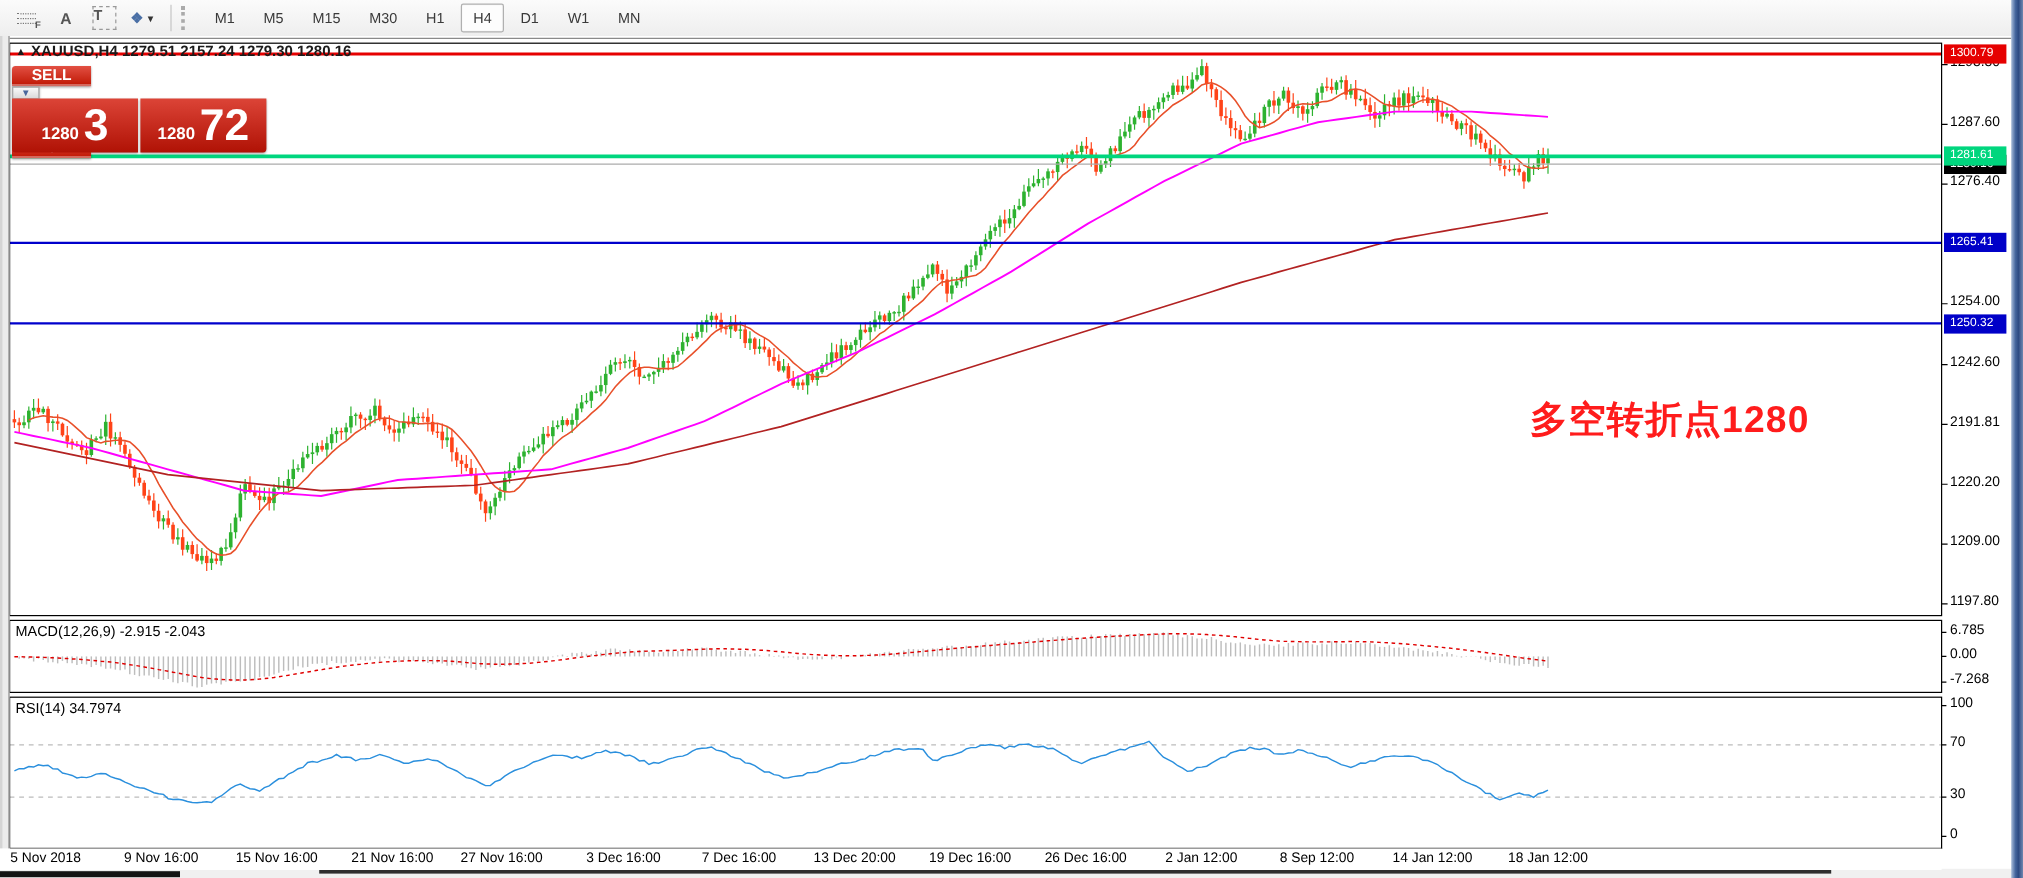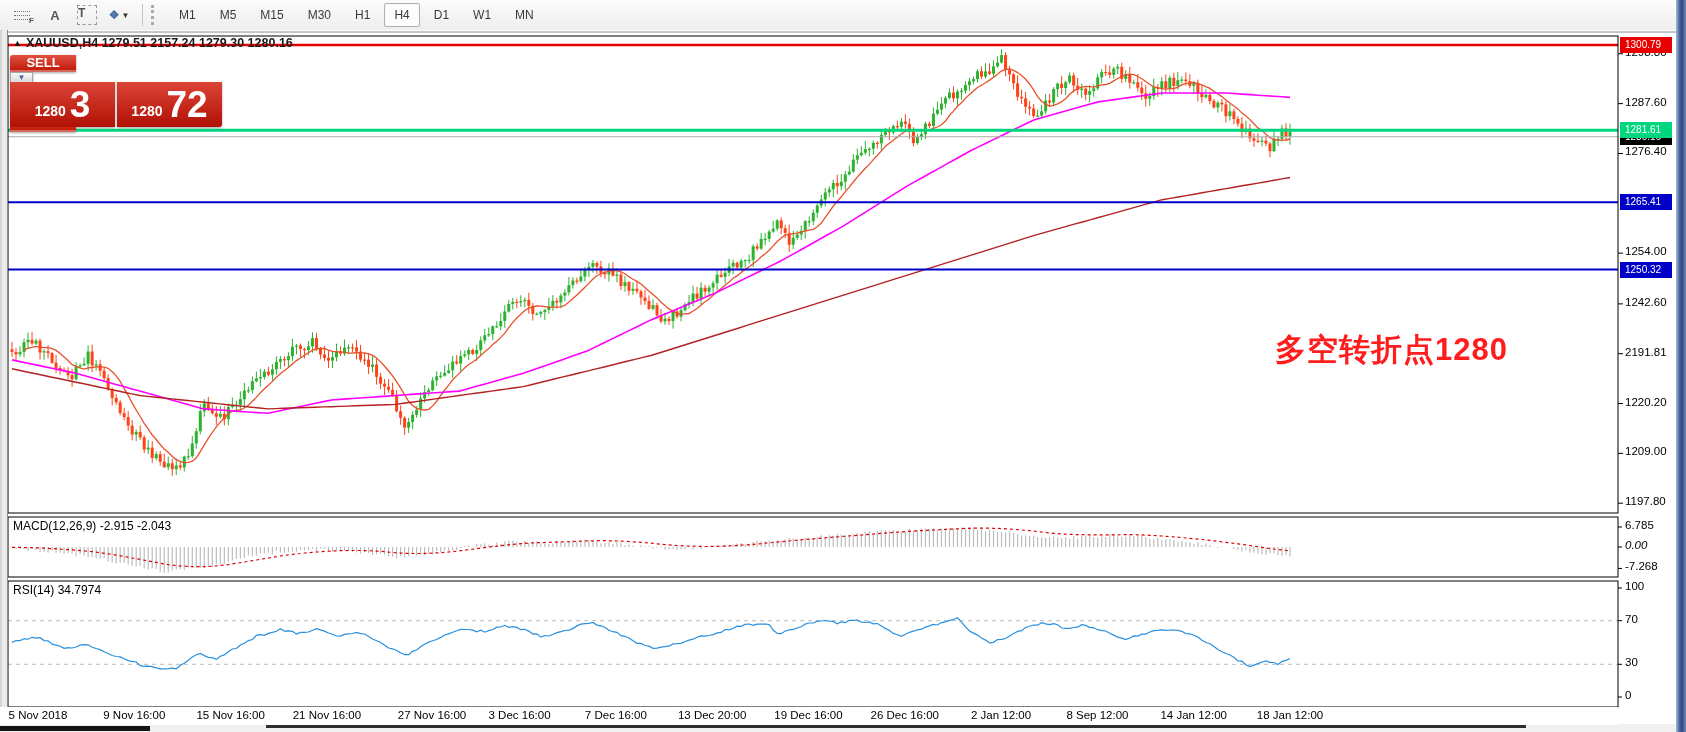--- a/index.html
+++ b/index.html
@@ -1159,38 +1159,38 @@
         <div class="tick-label" style="top: 15.7985px;">1298.80</div>
         <div class="tick-label" style="top: 65.6343px;">1287.60</div>
         <div class="tick-label" style="top: 115.47px;">1276.40</div>
         <div class="tick-label" style="top: 215.142px;">1254.00</div>
         <div class="tick-label" style="top: 265.868px;">1242.60</div>
         <div class="tick-label" style="top: 315.703px;">2191.81</div>
         <div class="tick-label" style="top: 365.539px;">1220.20</div>
         <div class="tick-label" style="top: 415.375px;">1209.00</div>
         <div class="tick-label" style="top: 465.211px;">1197.80</div>
         <div class="tick-label" style="top: 488.984px;">6.785</div>
-        <div class="tick-label" style="top: 509px; font-style: italic;">0.00</div>
+        <div class="tick-label" style="top: 509px;">0.00</div>
         <div class="tick-label" style="top: 530.441px;">-7.268</div>
         <div class="tick-label" style="top: 550px;">100</div>
         <div class="tick-label" style="top: 582.7px;">70</div>
         <div class="tick-label" style="top: 626.3px;">30</div>
         <div class="tick-label" style="top: 659px;">0</div>
         <div class="badge" style="top: 6.94375px; background: rgb(230, 0, 0);">1300.79</div>
         <div class="badge" style="top: 164.372px; background: rgb(0, 0, 200);">1265.41</div>
         <div class="badge" style="top: 231.516px; background: rgb(0, 0, 200);">1250.32</div>
         <div class="badge" style="top: 98.7396px; background: rgb(0, 0, 0);">1280.16</div>
         <div class="badge" style="top: 92.2876px; background: rgb(0, 214, 126);">1281.61</div>
       </div>
     <div id="time-axis">
         <div class="time-label" style="left: 38px;">5 Nov 2018</div>
         <div class="time-label" style="left: 134.31px; text-align: center;">9 Nov 16:00</div>
         <div class="time-label" style="left: 230.62px;">15 Nov 16:00</div>
         <div class="time-label" style="left: 326.93px;">21 Nov 16:00</div>
-        <div class="time-label" style="left: 432px;">27 Nov 16:00</div>
+        <div class="time-label" style="left: 418px;">27 Nov 16:00</div>
         <div class="time-label" style="left: 519.55px;">3 Dec 16:00</div>
         <div class="time-label" style="left: 615.86px;">7 Dec 16:00</div>
         <div class="time-label" style="left: 712.17px;">13 Dec 20:00</div>
         <div class="time-label" style="left: 808.48px;">19 Dec 16:00</div>
         <div class="time-label" style="left: 904.79px;">26 Dec 16:00</div>
         <div class="time-label" style="left: 1001.1px;">2 Jan 12:00</div>
         <div class="time-label" style="left: 1097.41px;">8 Sep 12:00</div>
         <div class="time-label" style="left: 1193.72px;">14 Jan 12:00</div>
         <div class="time-label" style="left: 1290.03px;">18 Jan 12:00</div>
       </div>

